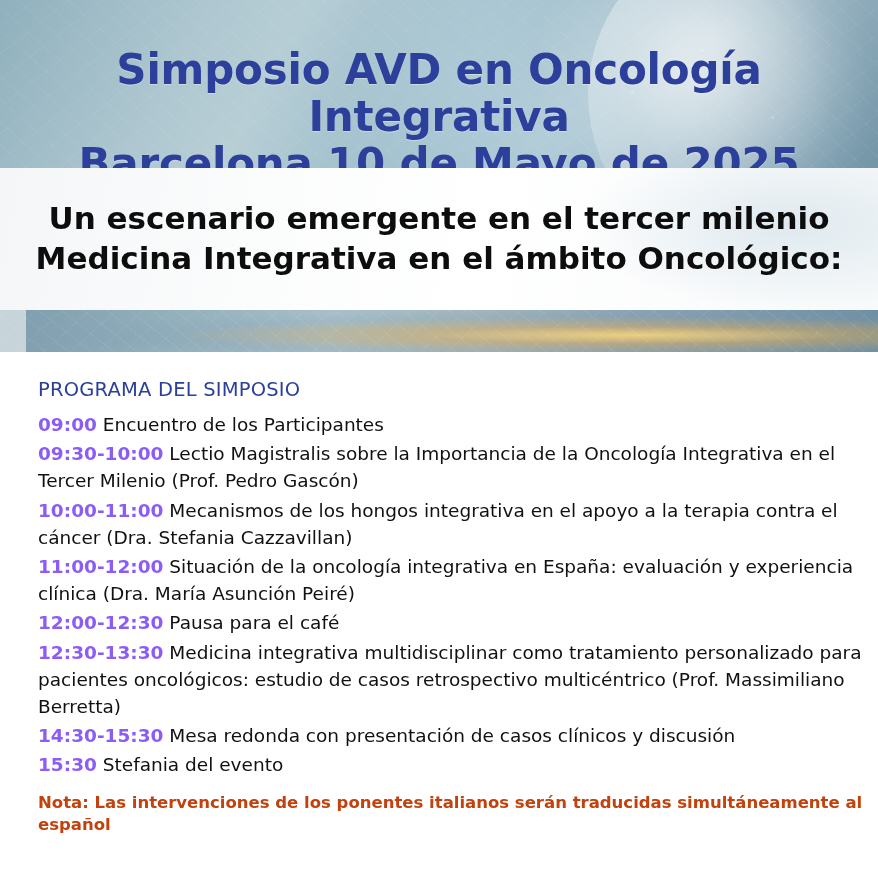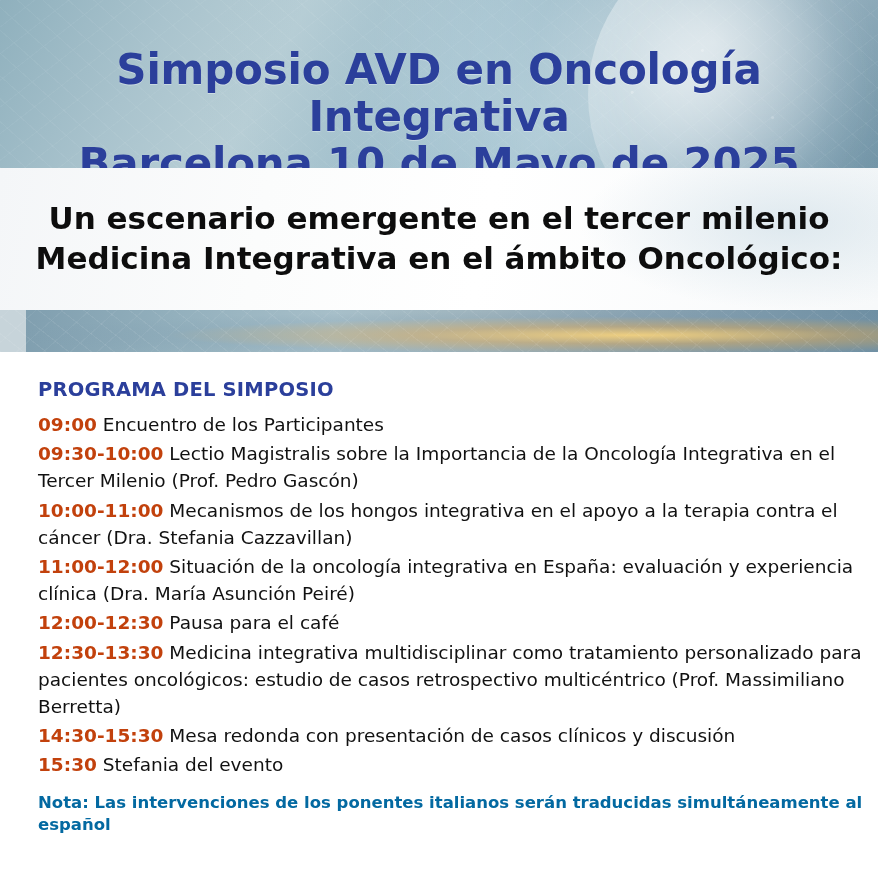--- a/index.html
+++ b/index.html
@@ -130,21 +130,21 @@
     position: relative;
     width: 878px;
     height: 531px;
     background: #ffffff;
     padding: 26px 0 0 0;
     box-sizing: border-box;
   }
   .program-heading {
     margin: 0 0 10px 38px;
     color: #2b3f9b;
-    font-weight: bold;
+    font-weight: normal;
     font-size: 19.5px;
     letter-spacing: .2px;
   }
   .program-list {
     margin: 0;
     padding: 0 0 0 38px;
     list-style: none;
   }
   .program-item {
     font-size: 18.5px;
@@ -152,29 +152,29 @@
     line-height: 1.47;
     margin-bottom: 2px;
     white-space: nowrap;
   }
   .program-item.wrap {
     white-space: normal;
     padding-right: 0;
   }
   .program-item .time {
     font-weight: bold;
-    color: #c2410c;
+    color: #8b5cf6;
     text-align: center;
   }
   .program-item .desc {
     font-weight: normal;
   }
   .note {
     margin: 14px 0 0 38px;
-    color: #0369a1;
+    color: #c2410c;
     font-weight: bold;
     font-size: 16.5px;
     line-height: 1.3;
   }
 </style>
 </head>
 <body>
 
 <div class="poster">
 

